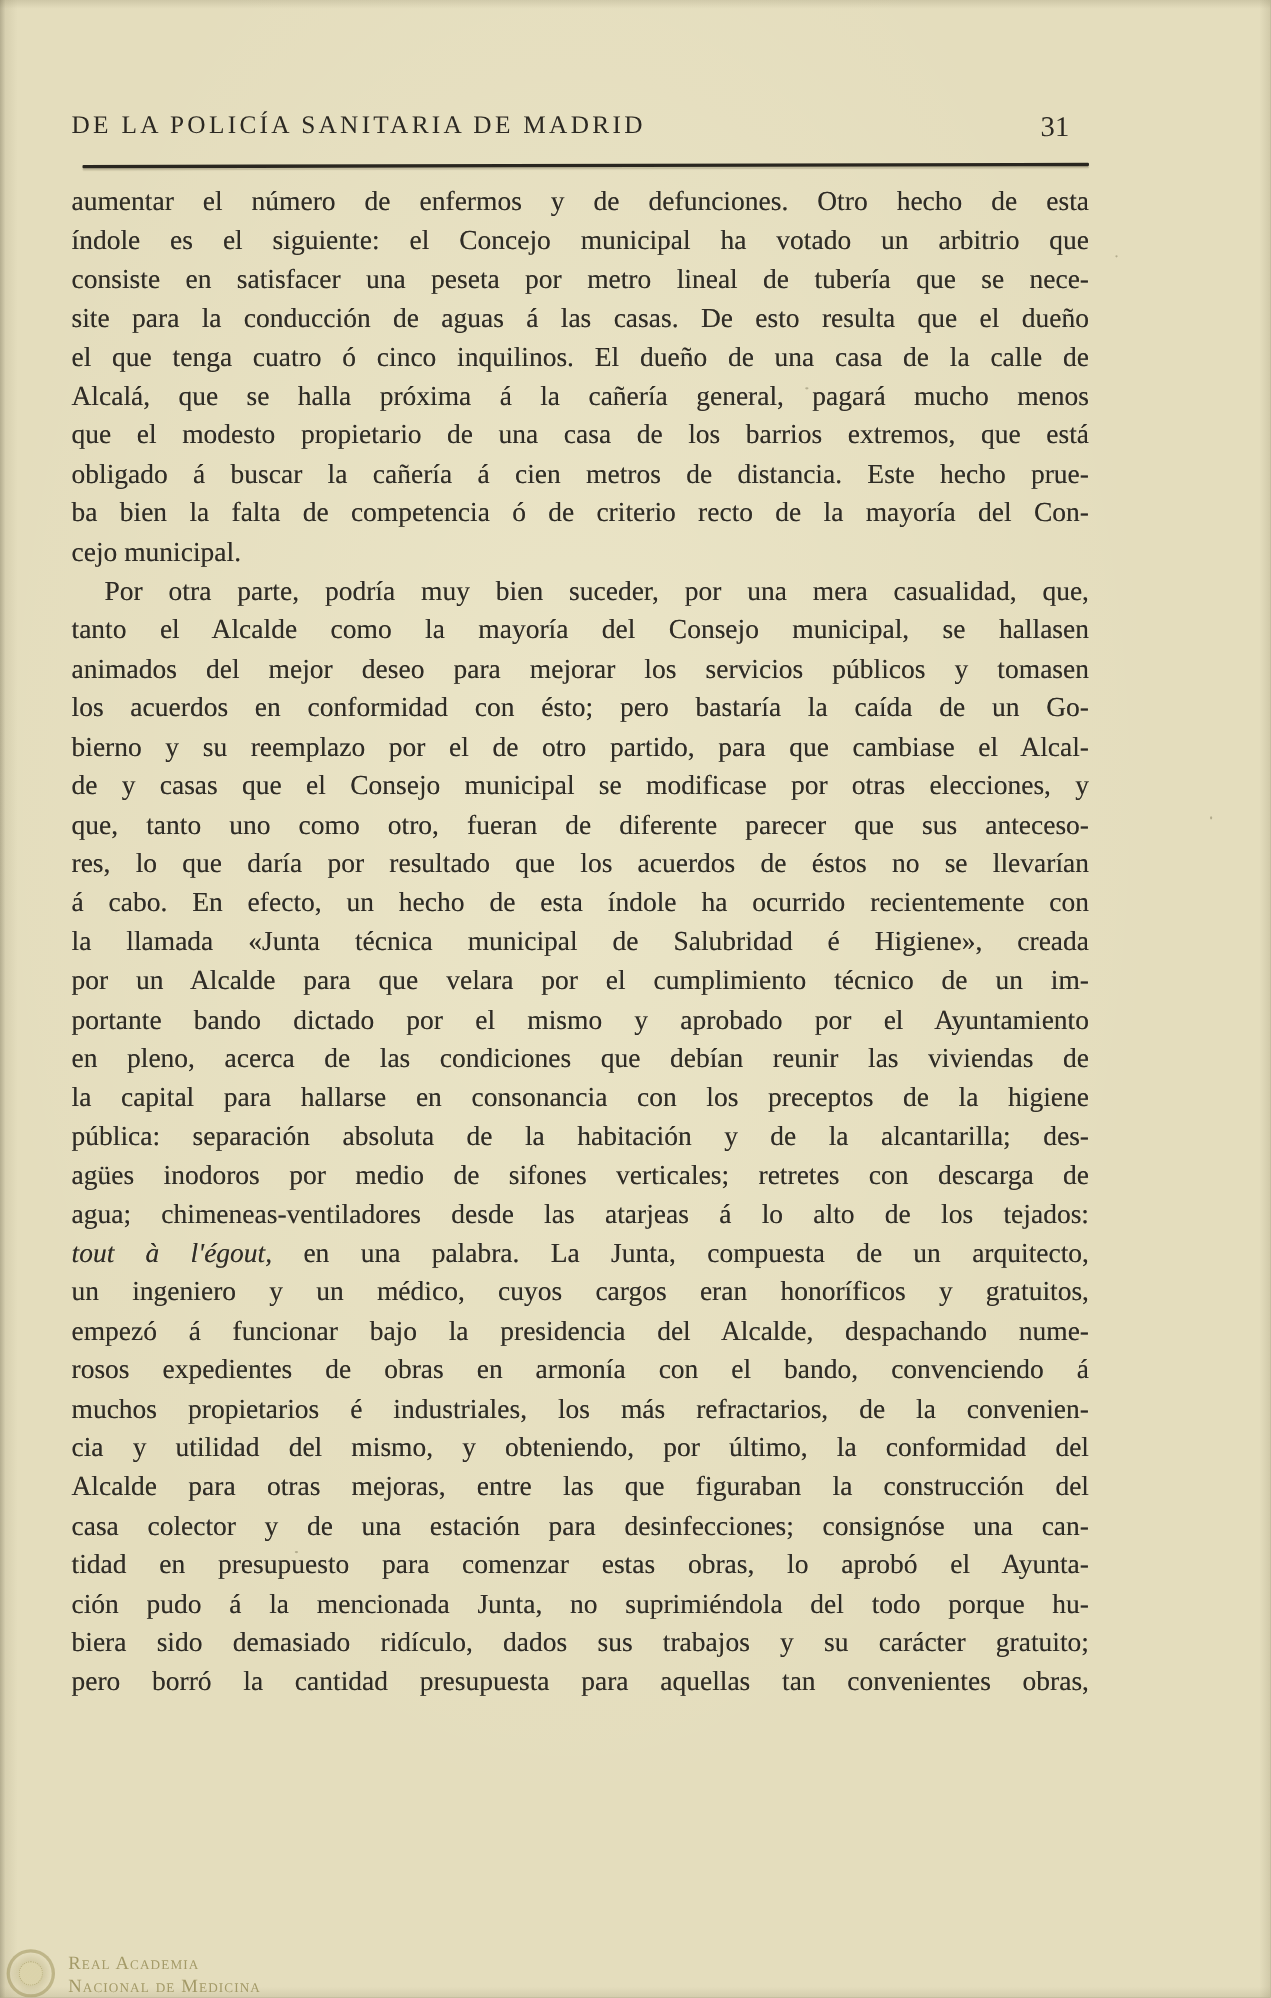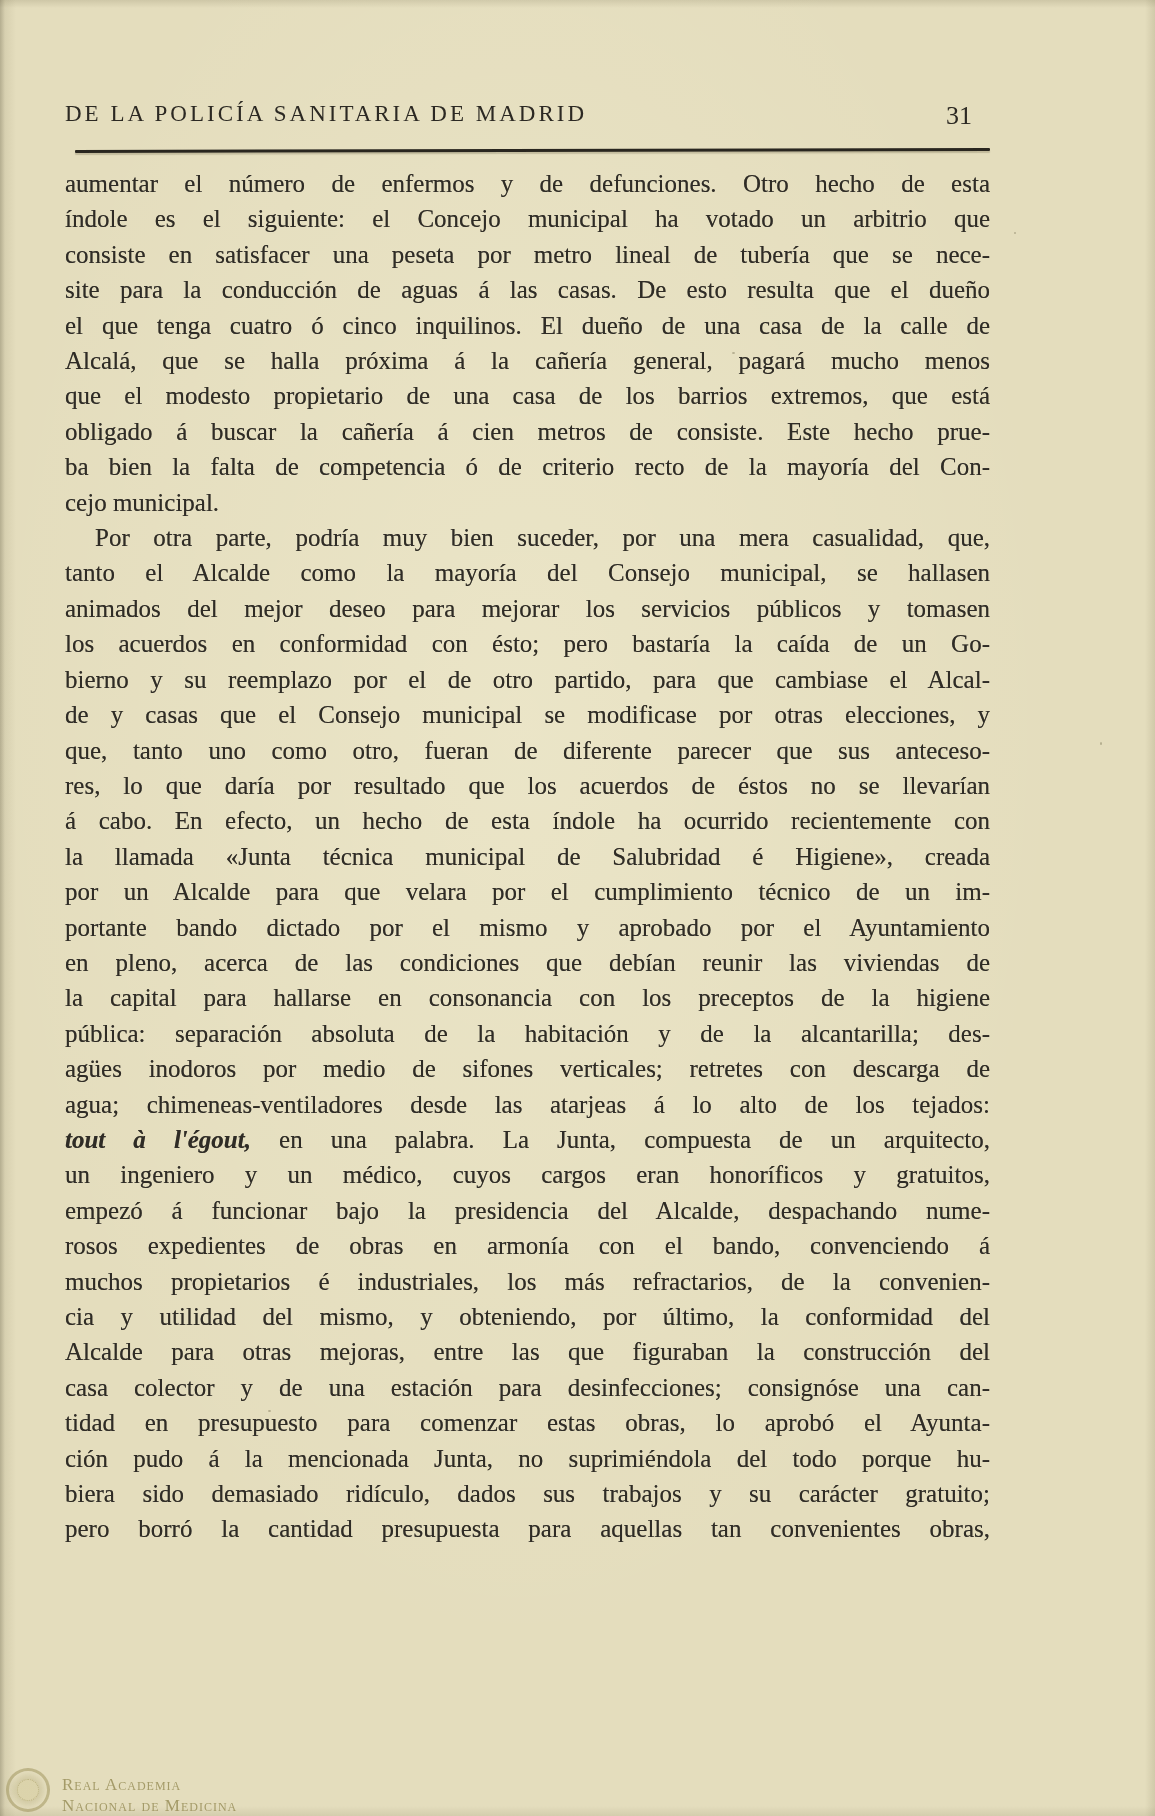--- a/index.html
+++ b/index.html
@@ -54,25 +54,25 @@
     color:#2f2c26;
   }
   .line{
     text-align:justify;
     text-align-last:justify;
     white-space:normal;
     text-shadow:0 0 0.4px rgba(47,44,38,0.55);
   }
   .line.indent{text-indent:30px;}
   .line.end{text-align-last:left;}
-  .line i{font-style:italic;font-weight:bold;}
+  .line i{font-style:italic;}
 
   .watermark{
     position:absolute;left:6px;top:1768px;
-    display:flex;align-items:flex-start;
+    display:flex;align-items:flex-end;
     color:rgba(150,140,85,0.75);
   }
   .seal{
     position:relative;
     width:44px;height:44px;border-radius:50%;
     border:3px solid rgba(160,150,95,0.55);
     box-sizing:border-box;
     background:radial-gradient(circle, rgba(200,190,130,0.30) 40%, rgba(160,150,95,0.25) 41%, rgba(0,0,0,0) 70%);
     margin-right:12px;
     flex:0 0 auto;
@@ -109,21 +109,21 @@
   <div class="header-rule"></div>
 
   <main class="body-text" id="body-text">
       <div class="line">aumentar el número de enfermos y de defunciones. Otro hecho de esta</div>
       <div class="line">índole es el siguiente: el Concejo municipal ha votado un arbitrio que</div>
       <div class="line">consiste en satisfacer una peseta por metro lineal de tubería que se nece-</div>
       <div class="line">site para la conducción de aguas á las casas. De esto resulta que el dueño</div>
       <div class="line">el que tenga cuatro ó cinco inquilinos. El dueño de una casa de la calle de</div>
       <div class="line">Alcalá, que se halla próxima á la cañería general, pagará mucho menos</div>
       <div class="line">que el modesto propietario de una casa de los barrios extremos, que está</div>
-      <div class="line">obligado á buscar la cañería á cien metros de consiste. Este hecho prue-</div>
+      <div class="line">obligado á buscar la cañería á cien metros de distancia. Este hecho prue-</div>
       <div class="line">ba bien la falta de competencia ó de criterio recto de la mayoría del Con-</div>
       <div class="line end">cejo municipal.</div>
       <div class="line indent">Por otra parte, podría muy bien suceder, por una mera casualidad, que,</div>
       <div class="line">tanto el Alcalde como la mayoría del Consejo municipal, se hallasen</div>
       <div class="line">animados del mejor deseo para mejorar los servicios públicos y tomasen</div>
       <div class="line">los acuerdos en conformidad con ésto; pero bastaría la caída de un Go-</div>
       <div class="line">bierno y su reemplazo por el de otro partido, para que cambiase el Alcal-</div>
       <div class="line">de y casas que el Consejo municipal se modificase por otras elecciones, y</div>
       <div class="line">que, tanto uno como otro, fueran de diferente parecer que sus anteceso-</div>
       <div class="line">res, lo que daría por resultado que los acuerdos de éstos no se llevarían</div>

